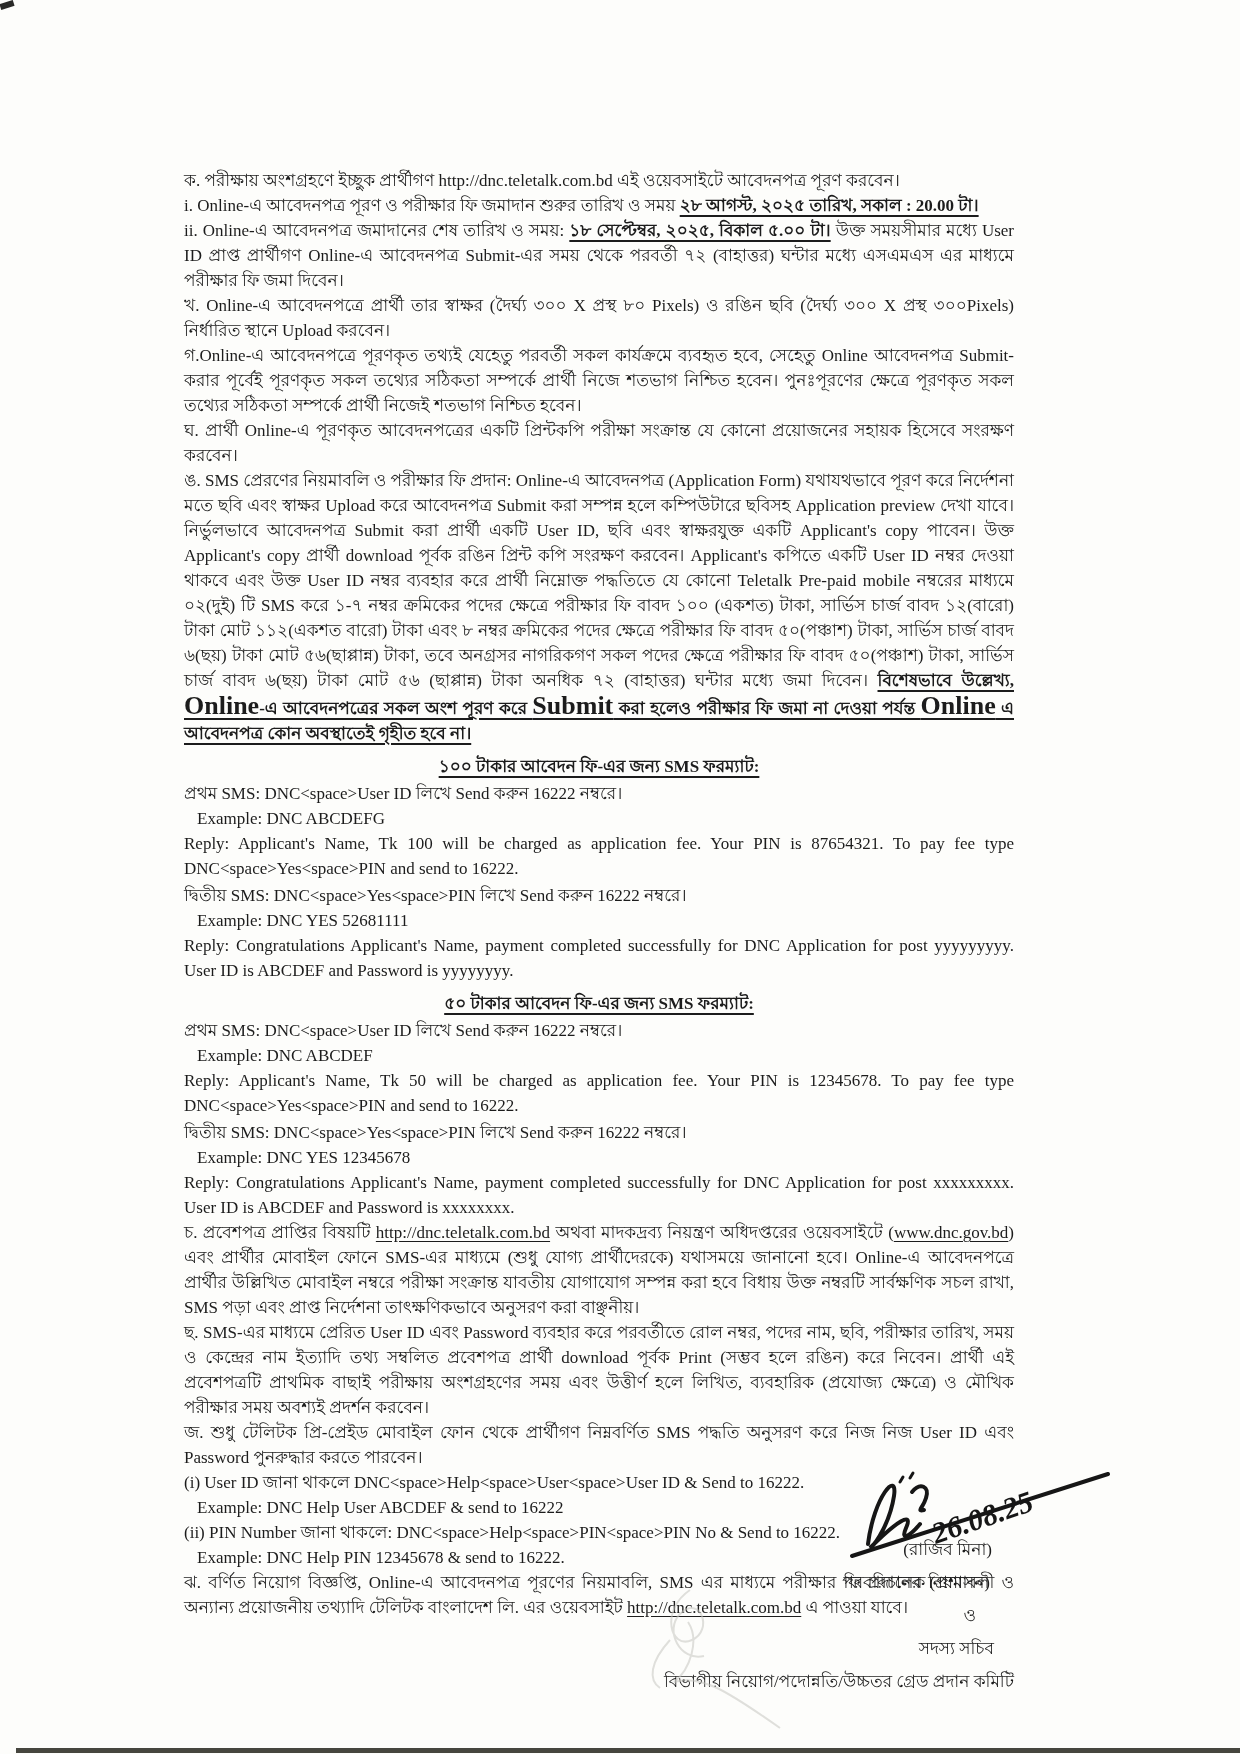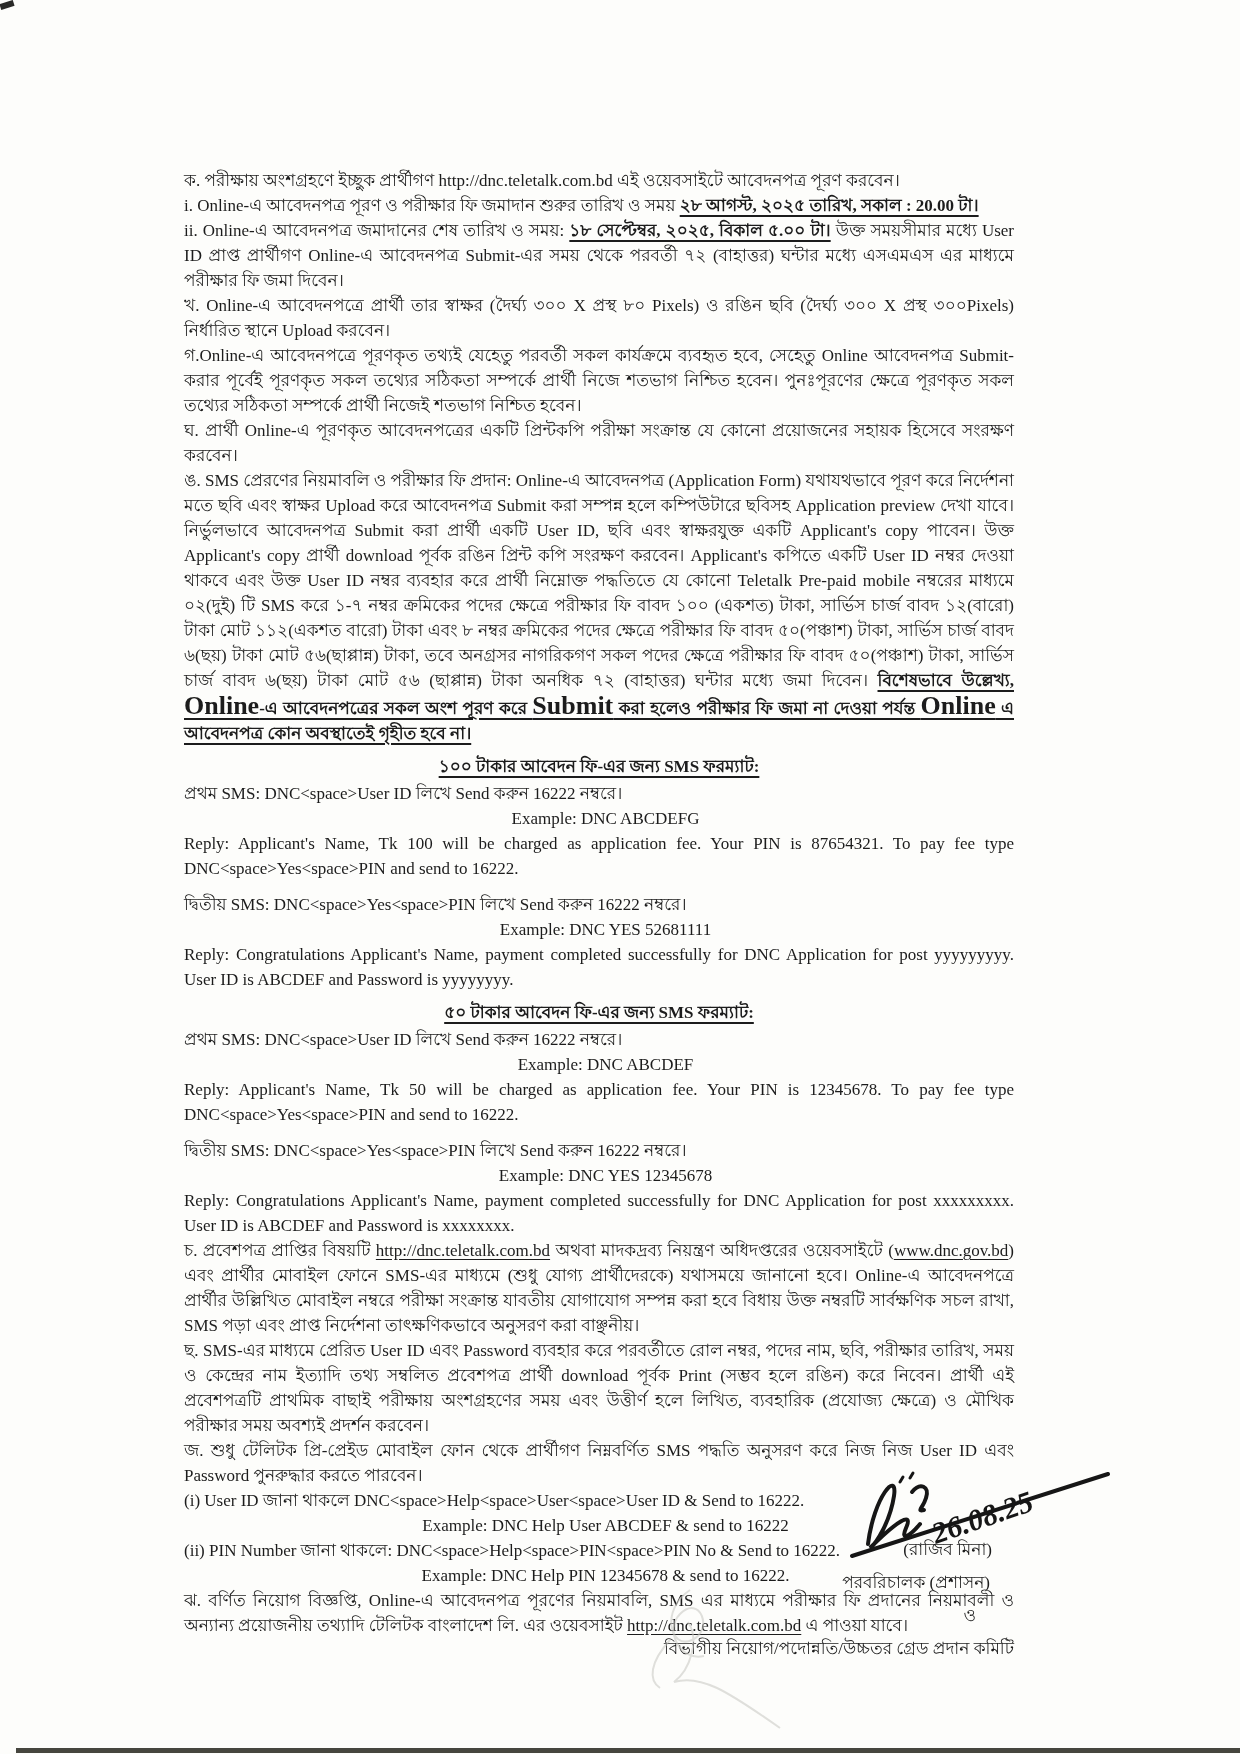--- a/index.html
+++ b/index.html
@@ -8,24 +8,24 @@
     background:#fdfdfb;
     font-family:"Liberation Serif","DejaVu Serif",serif;
     color:#1c1c1c;
   }
   .page{position:absolute;inset:0;}
   .doc-body{
     position:absolute;left:184px;top:168px;width:830px;
     font-size:17px;line-height:25px;
   }
   .para{margin:0;text-align:justify;}
-  .para.gap{margin-top:11px;}
+  .para.gap{margin-top:2px;}
   .para.heading{margin-top:8px;margin-bottom:2px;text-align:center;}
   .para.heading .seg-b{text-decoration:underline;text-decoration-thickness:2px;text-underline-offset:4px;}
-  .para.indent{padding-left:13px;text-align:center;}
+  .para.indent{padding-left:13px;text-align:left;}
   .para.plain{text-align:left;}
   .seg-b{font-weight:700;}
   .seg-u{text-decoration:underline;text-decoration-thickness:2px;text-underline-offset:4px;}
   .seg-big{font-size:26px;}
   .seg-link{text-decoration:underline;text-underline-offset:3px;color:#1c1c1c;cursor:pointer;}
   .signature-wrap{position:absolute;right:120px;top:1452px;width:280px;height:130px;}
   .signature-block{
     position:absolute;right:226px;top:1533px;width:420px;
     font-size:17px;line-height:33px;text-align:right;
   }
@@ -87,20 +87,21 @@
         <path d="M60,30 l3,-5 M70,26 l3,-5"></path>
       </g>
       <text x="96" y="92" transform="rotate(-19 96 92)" style="font-family:'Liberation Serif',serif;font-style:italic;font-weight:700;font-size:30px;fill:#161616;">26.08.25</text>
     </svg>
   </div>
 
   <div class="signature-block">
     <div class="sig-line sig-name">(রাজিব মিনা)</div>
     <div class="sig-line sig-title">পরবরিচালক (প্রশাসন)</div>
     <div class="sig-line sig-and">ও</div>
+    <div class="sig-line sig-member">সদস্য সচিব</div>
     <div class="sig-line sig-committee">বিভাগীয় নিয়োগ/পদোন্নতি/উচ্চতর গ্রেড প্রদান কমিটি</div>
   </div>
 
   <div class="doodle">
     <svg width="190" height="170" viewBox="0 0 190 170">
       <g fill="none" stroke="#c7c7c2" stroke-width="2">
         <path d="M60,20 C30,40 40,80 62,70 C84,60 70,24 50,44 C34,60 50,92 74,86"></path>
         <path d="M58,52 C70,70 60,100 44,112 C70,104 96,120 150,158"></path>
         <path d="M40,70 C20,92 18,110 30,118"></path>
       </g>

